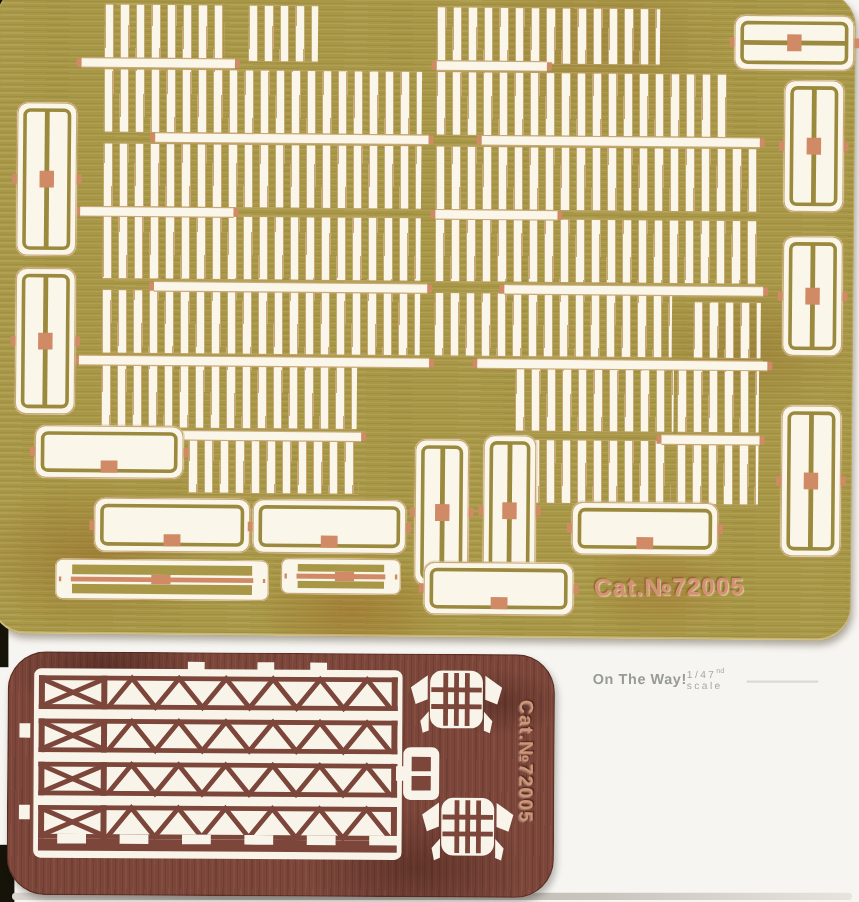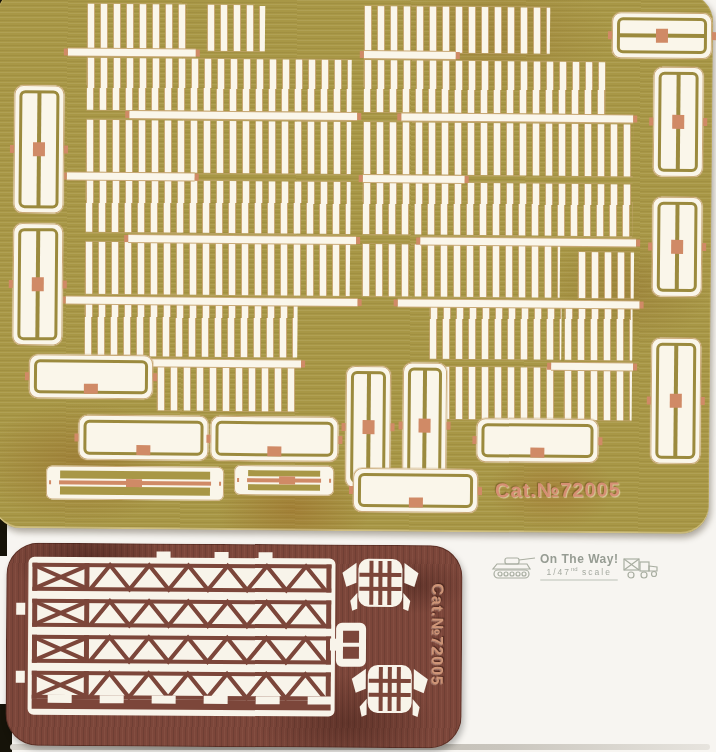--- a/index.html
+++ b/index.html
@@ -71,21 +71,21 @@
       repeating-linear-gradient(90deg, rgba(0,0,0,.10) 0 1px, rgba(0,0,0,0) 1px 3px, rgba(255,200,170,.06) 3px 4px, rgba(0,0,0,0) 4px 6px);
     box-shadow:2px 4px 6px rgba(0,0,0,.28), inset 0 0 0 1px rgba(60,25,18,.5);}
   #copper-svg{position:absolute;left:0;top:0;}
   #copper-label{position:absolute;left:440px;top:38px;width:132px;font-size:16px;font-weight:bold;
     letter-spacing:1px;transform:rotate(90deg);transform-origin:top left;
     text-shadow:1px 1px 1px rgba(255,230,210,.35), -1px -1px 1px rgba(40,15,10,.5);}
 
   
   #logo{position:absolute;left:490px;top:546px;width:192px;height:42px;z-index:1;display:flex;
     align-items:center;gap:4px;opacity:.85;}
-  .logo-text{display:flex;flex-direction:column;align-items:center;line-height:1.1;}
+  .logo-text{display:flex;flex-direction:row;align-items:center;line-height:1.1;}
   .logo-title{font-size:12px;font-weight:bold;color:#868d83;letter-spacing:.5px;white-space:nowrap;}
   .logo-scale{font-size:8.5px;color:#959b91;letter-spacing:2px;}
   .logo-scale sup{font-size:6px;letter-spacing:0;}
   .logo-fineline{width:78px;height:2px;margin-top:2px;background:#d4d7d0;border-radius:1px;}
 </style>
 </head>
 <body>
 
 <div id="stage">
 

